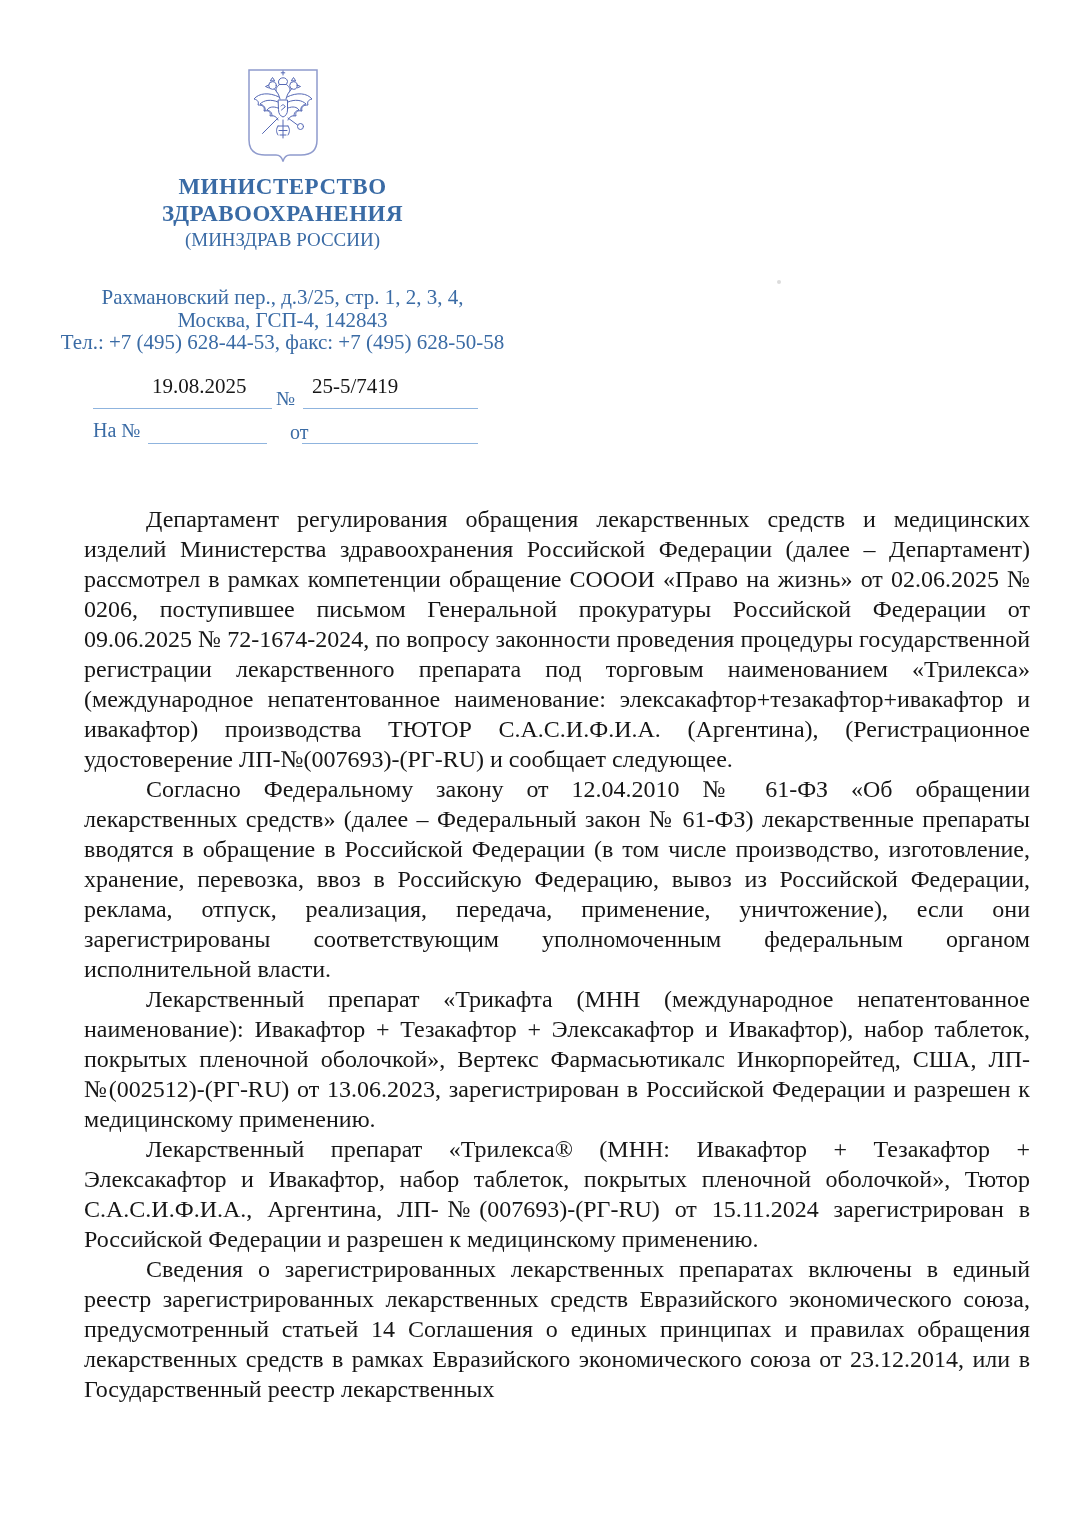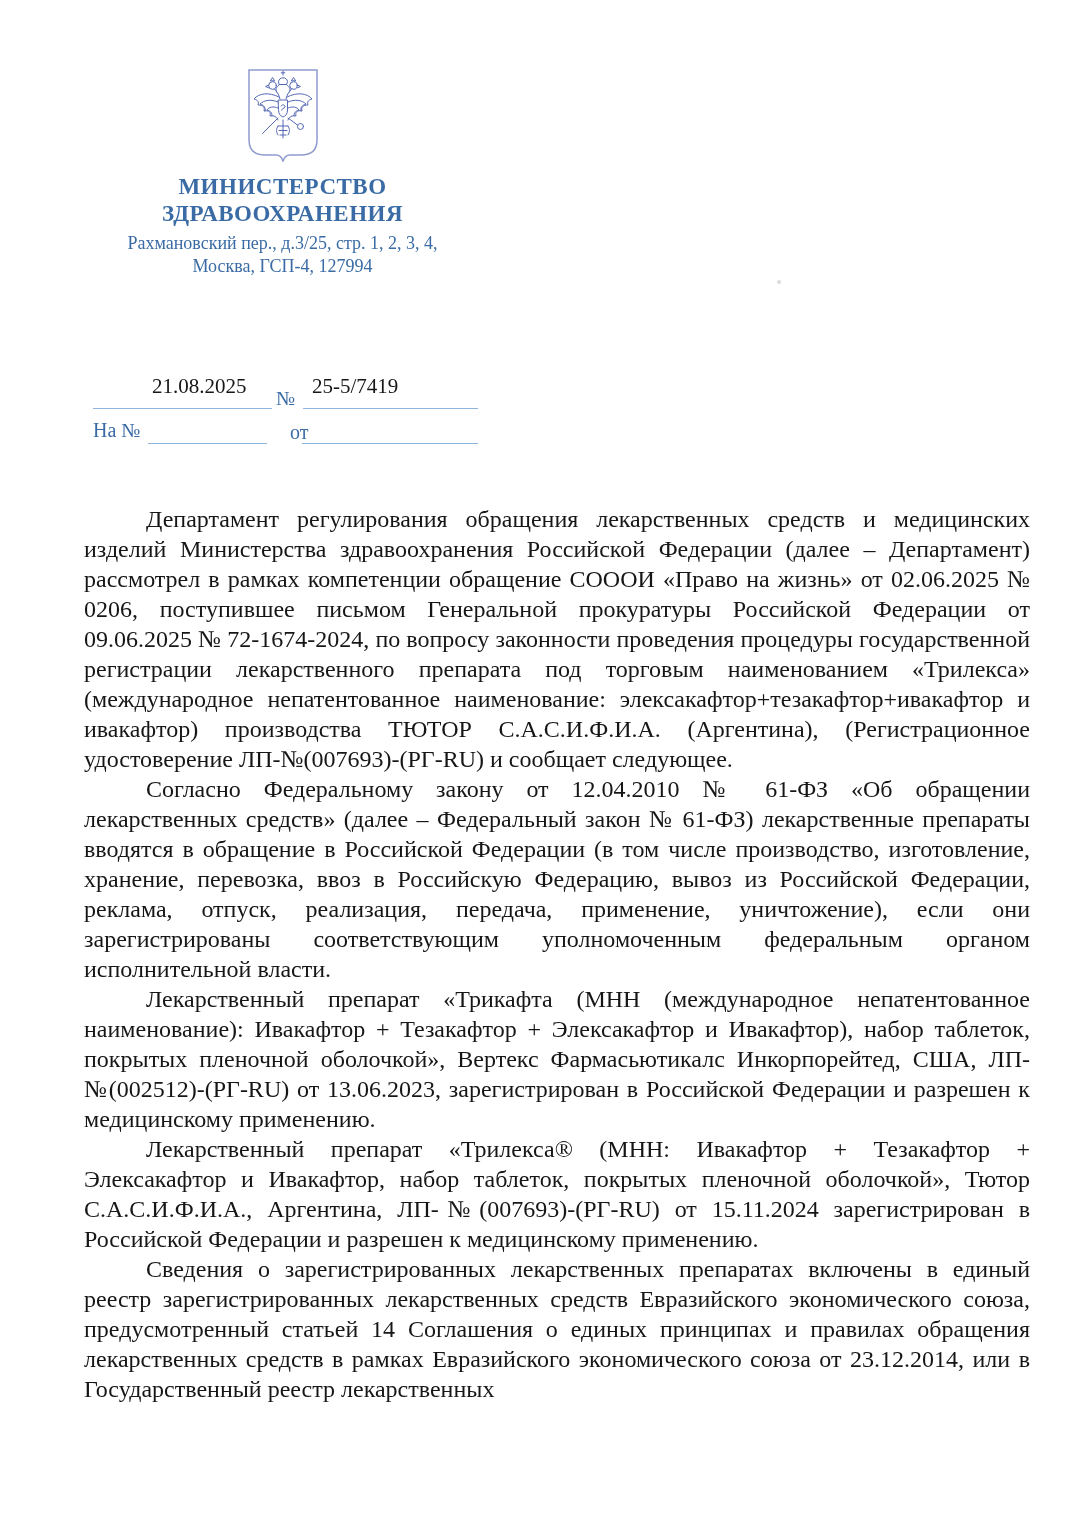--- a/index.html
+++ b/index.html
@@ -25,21 +25,21 @@
     position:absolute;left:60px;top:66px;width:445px;
     text-align:center;color:var(--header-blue);
   }
   .emblem{width:76px;height:104px;margin:0 auto 4px auto;display:block;}
   .emblem-border{fill:none;stroke:var(--emblem-border);stroke-width:1.5;}
   .emblem-art{fill:none;stroke:var(--emblem-blue);stroke-width:1;stroke-linecap:round;stroke-linejoin:round;}
   .ministry-name{
     font-weight:bold;font-size:23px;line-height:26.5px;letter-spacing:0.5px;
   }
   .ministry-short{font-size:19px;line-height:24px;margin-top:1px;}
-  .address-block{margin-top:5px;font-size:18px;line-height:22.5px;}
+  .address-block{margin-top:34px;font-size:21px;line-height:22.5px;}
 
   
   .ref-item{position:absolute;white-space:nowrap;}
   .ref-date{left:152px;top:374px;font-size:21px;color:var(--text-black);}
   .ref-number{left:312px;top:374px;font-size:21px;color:var(--text-black);text-align:right;}
   .ref-blue{color:var(--header-blue);font-size:20px;}
   .num-sign{left:276px;top:387px;}
   .reply-label{left:93px;top:419px;}
   .from-label{left:290px;top:421px;}
   .uline{position:absolute;height:0;border-bottom:1.5px solid var(--line-blue);}
@@ -93,29 +93,31 @@
         <path d="M43 52 L52.5 59"></path>
         <path d="M38 54 V72 M33 60 H43 M34 64.5 H42 M35 69 H41"></path>
         <path d="M33 60 C31 63 31 66 33 69 M43 60 C45 63 45 66 43 69"></path>
       </g>
     </svg>
 
     <div class="ministry-name">
       <div>МИНИСТЕРСТВО</div>
       <div>ЗДРАВООХРАНЕНИЯ</div>
     </div>
+    <div class="ministry-short">(МИНЗДРАВ РОССИИ)</div>
 
     <div class="address-block">
       <div>Рахмановский пер., д.3/25, стр. 1, 2, 3, 4,</div>
-      <div>Москва, ГСП-4, 127994</div>
+      <div>Москва, ГСП-4, 142843</div>
+      <div>Тел.: +7 (495) 628-44-53, факс: +7 (495) 628-50-58</div>
     </div>
   </header>
 
   <section>
-    <span class="ref-item ref-date">21.08.2025</span>
+    <span class="ref-item ref-date">19.08.2025</span>
     <span class="ref-item ref-number">25-5/7419</span>
     <div class="uline u1a"></div>
     <span class="ref-item ref-blue num-sign">№</span>
     <div class="uline u1b"></div>
     <span class="ref-item ref-blue reply-label">На №</span>
     <div class="uline u2a"></div>
     <span class="ref-item ref-blue from-label">от</span>
     <div class="uline u2b"></div>
   </section>
 

